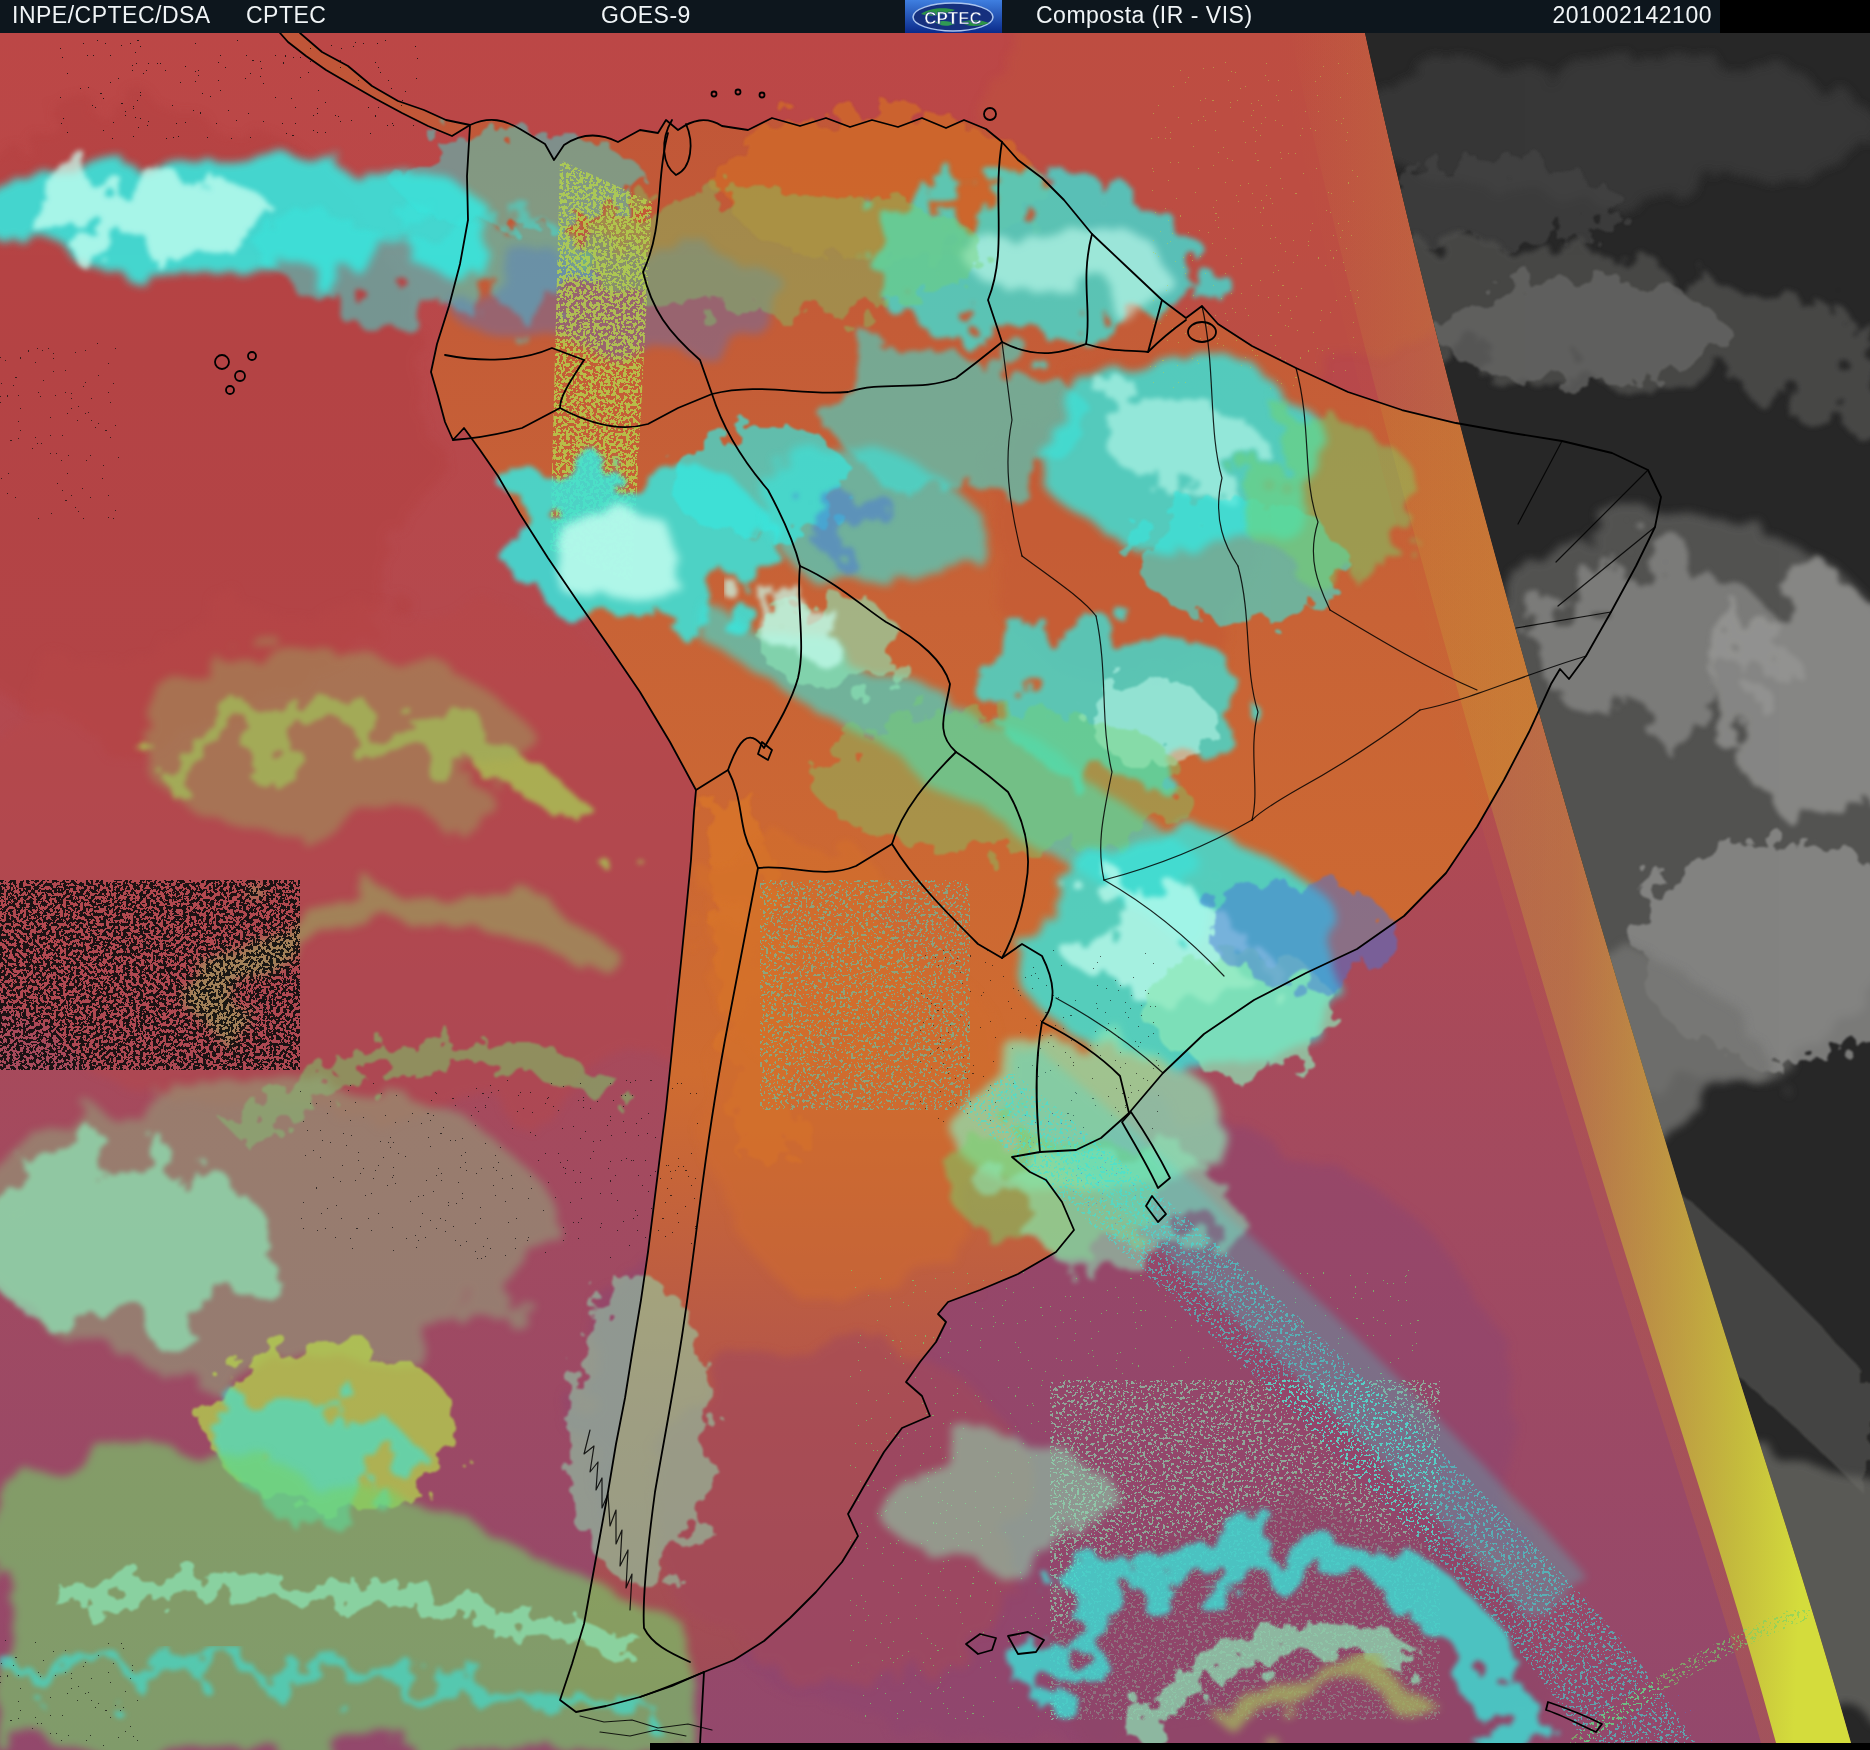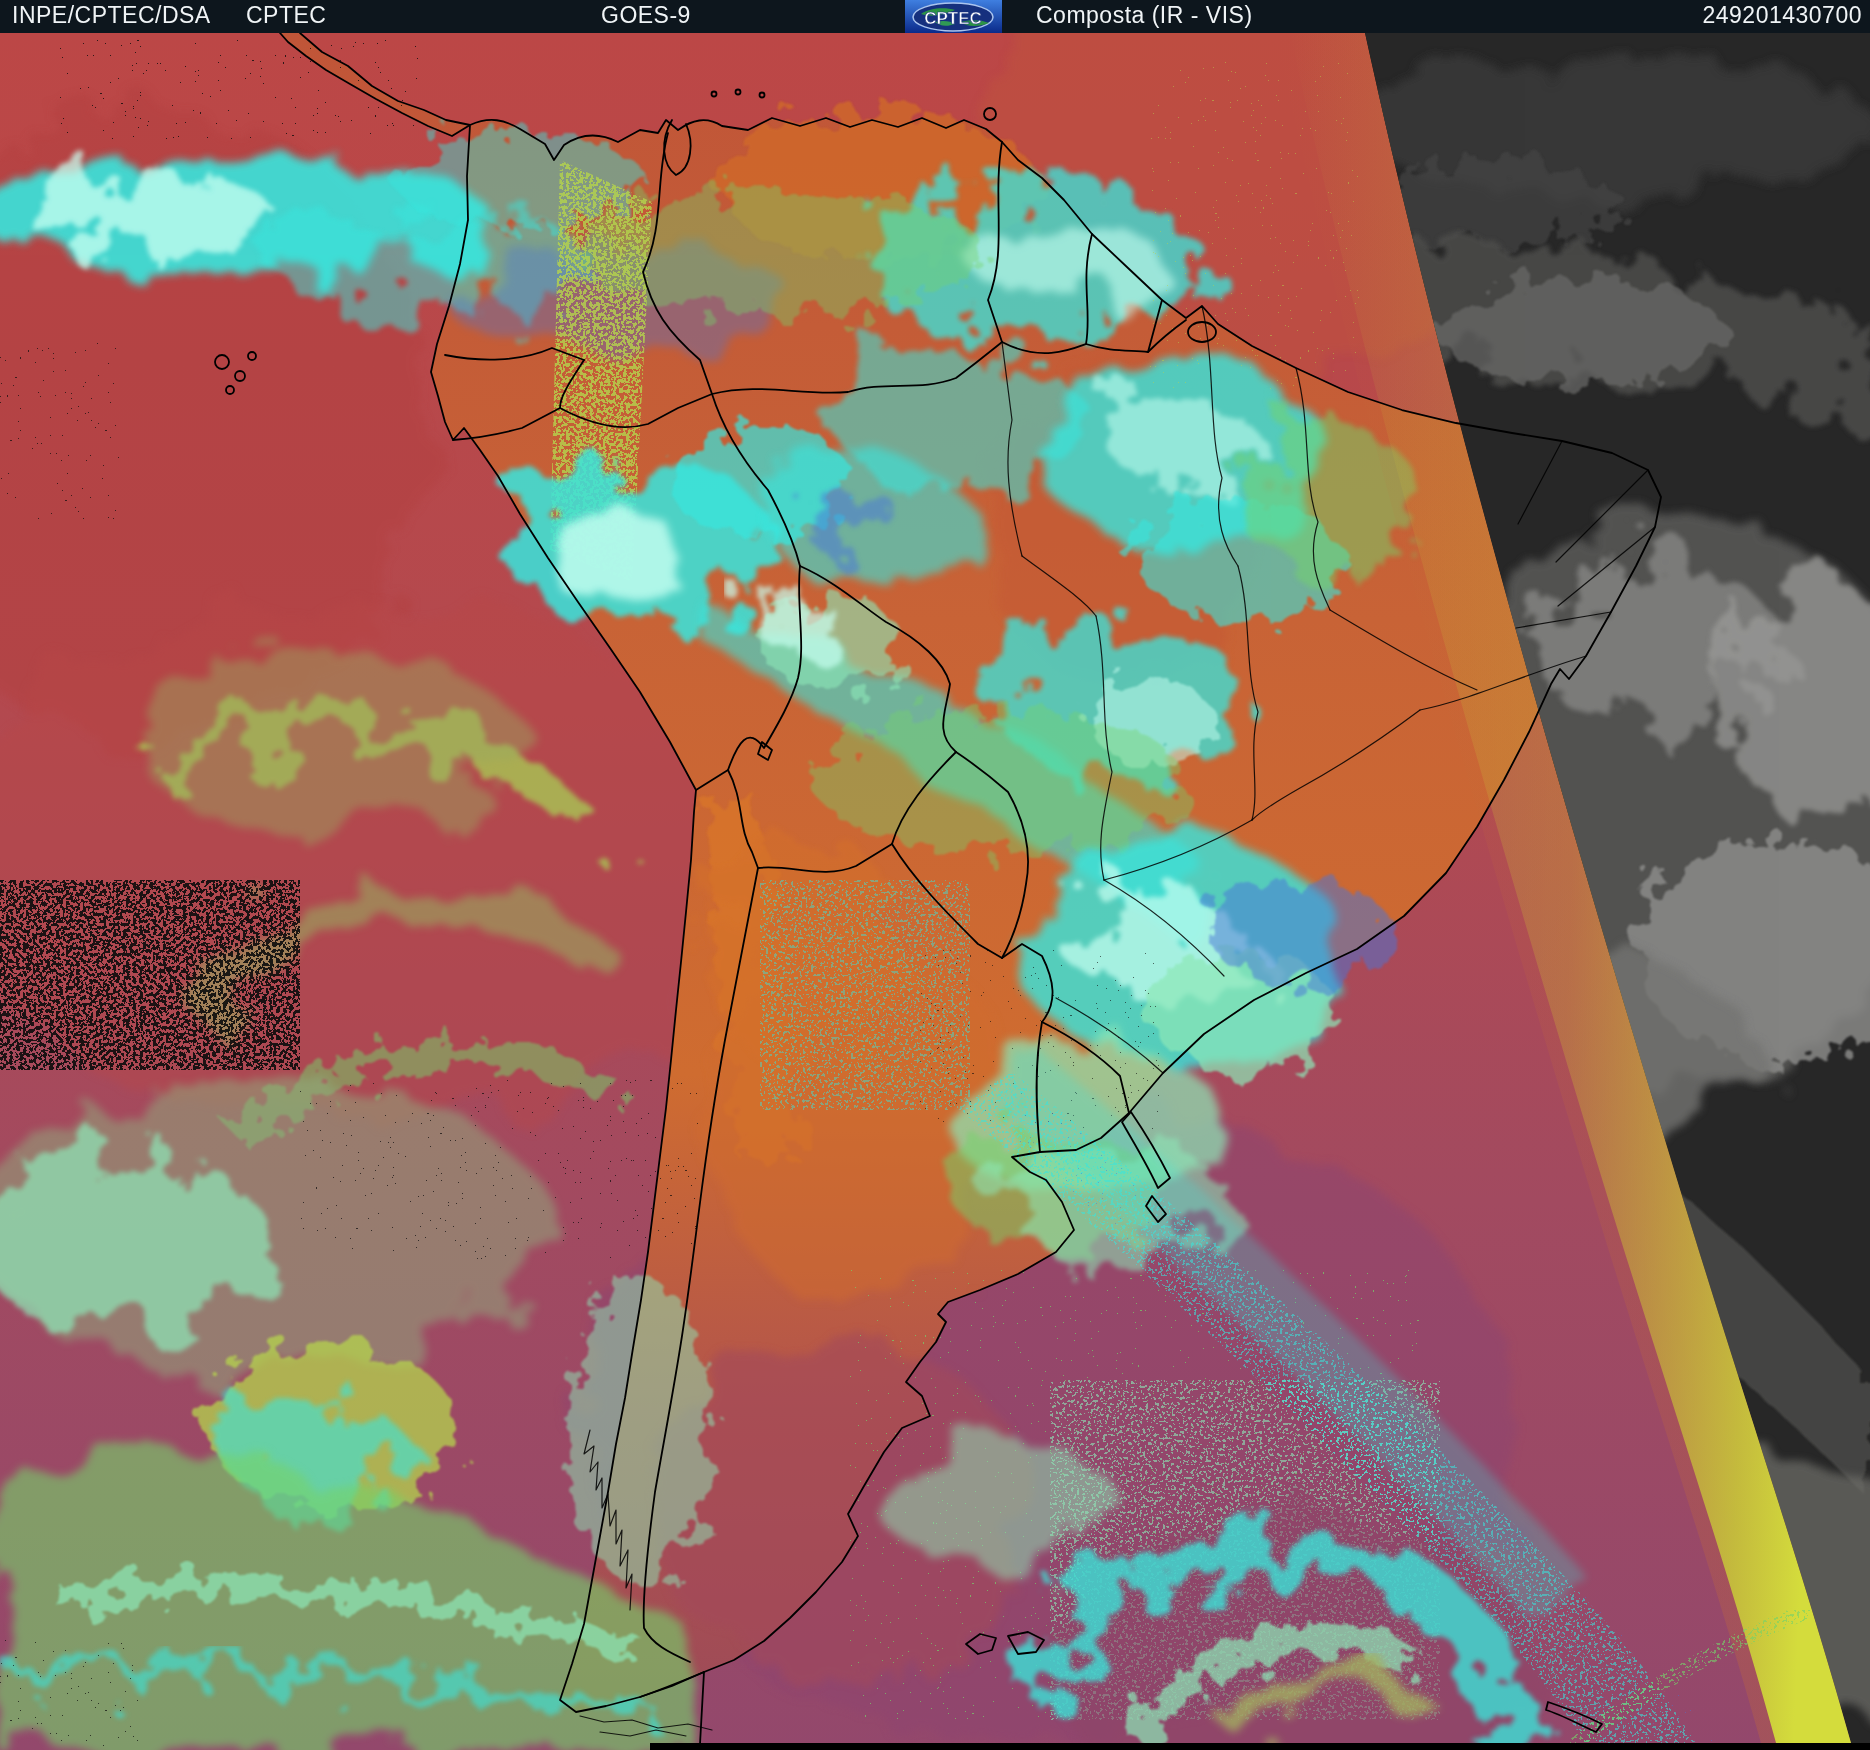--- a/index.html
+++ b/index.html
@@ -1,17 +1,17 @@
 <!DOCTYPE html>
 <html style="--header-bg: #0d161d; --header-text: #f0f4f6; --ocean-north: #bc4746; --ocean-mid: #b24a52; --ocean-south: #96486c; --land-orange: #c8633a; --land-bright: #d8742a; --cloud-cyan: #38e6de; --cloud-core: #c8fff1; --cloud-green: #74d36b; --cloud-yellow: #b5d44d; --cloud-olive: #9aa85e; --cloud-blue: #4a74d8; --cloud-mint: #8de8b8; --night-bg: #272727; --night-cloud: #6b6b69; --terminator-yellow: #c9cc38; --border-line: #000000; --edge-bar: #000000;"><head>
 <meta charset="utf-8">
 <style>
   html,body{margin:0;padding:0;background:#000;}
   .screen{position:relative;width:1870px;height:1750px;overflow:hidden;font-family:"Liberation Sans",sans-serif;background:#000;}
-  .titlebar{position:absolute;left:0;top:0;width:1870px;height:33px;background:var(--header-bg,#0d161d);color:var(--header-text,#f0f4f6);}
+  .titlebar{position:absolute;left:0;top:0;width:1720px;height:33px;background:var(--header-bg,#0d161d);color:var(--header-text,#f0f4f6);}
   .titlebar span{position:absolute;top:2px;font-size:23px;letter-spacing:.5px;white-space:nowrap;}
   .t-agency{left:12px;}
   .t-noaa{left:246px;}
   .t-sat{left:601px;}
   .t-prod{left:1036px;}
   .t-time{right:8px;}
   .logo{position:absolute;left:905px;top:0;width:97px;height:33px;}
   .sat{position:absolute;left:0;top:33px;width:1870px;height:1717px;}
   
   .cc{fill:var(--cloud-cyan,#38e6de)}
@@ -27,21 +27,21 @@
 </head>
 <body>
 
 <div class="screen">
 
   <div class="titlebar">
     <span class="t-agency">INPE/CPTEC/DSA</span>
     <span class="t-noaa">CPTEC</span>
     <span class="t-sat">GOES-9</span>
     <span class="t-prod">Composta (IR - VIS)</span>
-    <span class="t-time">249201430700</span>
+    <span class="t-time">201002142100</span>
     <svg class="logo" viewBox="0 0 97 33">
       <defs>
         <linearGradient id="lgbg" x1="0" y1="0" x2="0" y2="1">
           <stop offset="0" stop-color="#3f7fe0"></stop>
             <stop offset="1" stop-color="#0a2a8a"></stop>
         </linearGradient>
       </defs>
       <rect x="0" y="0" width="97" height="33" fill="url(#lgbg)"></rect>
       <ellipse cx="48" cy="17" rx="40" ry="14" fill="#16307e" stroke="#aac4ee" stroke-width="1.5"></ellipse>
       <path d="M16,14 C24,8 40,7 50,10 C42,14 28,18 16,14 Z" fill="#2f9e3f" opacity=".9"></path>

